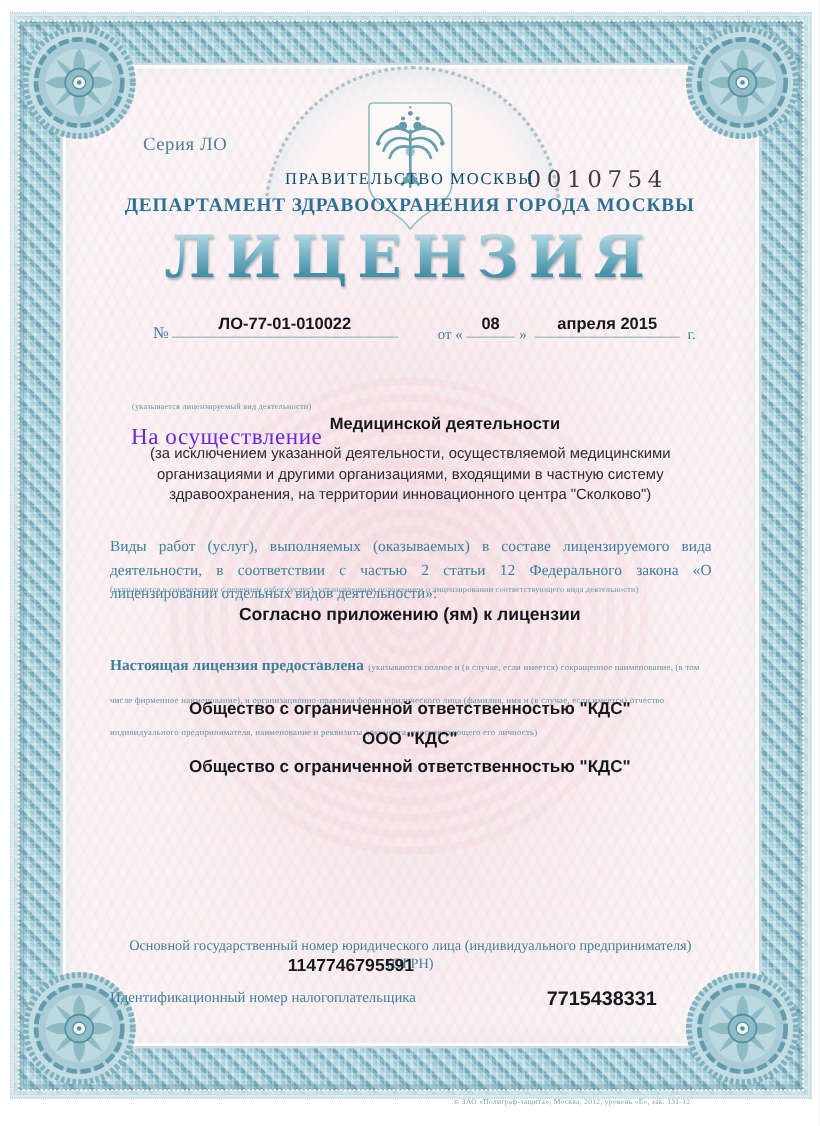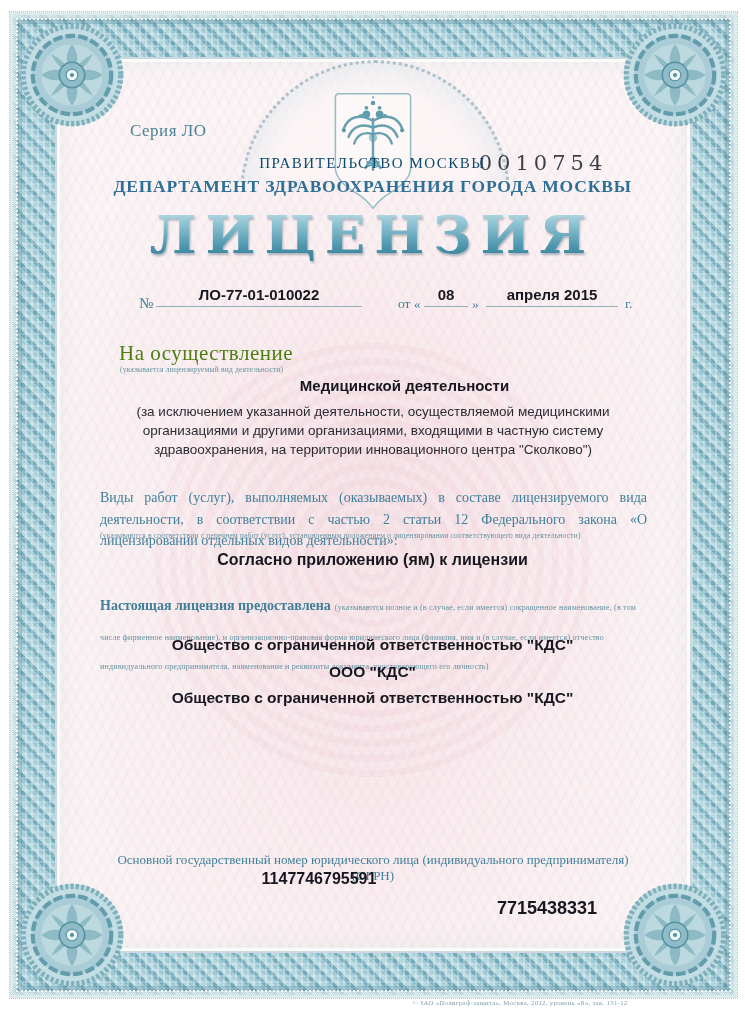--- a/index.html
+++ b/index.html
@@ -64,21 +64,21 @@
     width:745px; text-align:center;
     font-family:"DejaVu Serif", serif; font-weight:bold; font-size:53px; letter-spacing:9px;
     background:linear-gradient(180deg,#d4ecf1 0%,#90c5d4 32%,#4a93ab 72%,#2f7a94 100%);
     -webkit-background-clip:text; background-clip:text; color:transparent;
     filter: drop-shadow(1.5px 2.5px 1px rgba(55,85,105,.40));
   }
   .ink{font-family:"Liberation Sans", sans-serif; color:#17171f;}
   .bold{font-weight:bold;}
   .line{border-bottom:1.2px solid #8fafbc; text-align:center; padding-bottom:3px;}
   .teal-serif{color:#3f7f99;}
-  .label-lg{font-size:21px; color:#4d7c0f; letter-spacing:.5px;}
+  .label-lg{font-size:21px; color:#6d28d9; letter-spacing:.5px;margin-top:44px;}
   .micro{font-size:7.5px; color:#62929f; letter-spacing:.2px;}
   .para-just{text-align:justify; text-align-last:left; line-height:1.55;}
   .center{text-align:center;}
   .imprint{font-size:6.8px; color:#7fa0ad; letter-spacing:.3px;}
 </style>
 </head>
 <body>
 
 <div class="page">
 
@@ -226,17 +226,18 @@
   <div class="t-abs" style="left:100px; top:590px; width:550px; line-height:1.85;">
     <span class="teal-serif bold" style="font-size:14px;">Настоящая лицензия предоставлена</span>
     <span class="micro" style="font-size:8px;">(указываются полное и (в случае, если имеется) сокращенное наименование, (в том числе фирменное наименование), и организационно-правовая форма юридического лица (фамилия, имя и (в случае, если имеется) отчество индивидуального предпринимателя, наименование и реквизиты документа, удостоверяющего его личность)</span>
   </div>
   <div class="t-abs ink bold center" style="left:0; top:636px; width:745px; font-size:15.5px;">Общество с ограниченной ответственностью "КДС"</div>
   <div class="t-abs ink bold center" style="left:0; top:663px; width:745px; font-size:15.5px;">ООО "КДС"</div>
   <div class="t-abs ink bold center" style="left:0; top:689px; width:745px; font-size:15.5px;">Общество с ограниченной ответственностью "КДС"</div>
 
   <div class="t-abs teal-serif center" style="left:97px; top:852px; width:552px; font-size:13px;">Основной государственный номер юридического лица (индивидуального предпринимателя) (ОГРН)</div>
   <div class="t-abs ink bold center" style="left:0; top:870px; width:638px; font-size:16px;">1147746795591</div>
+  <div class="t-abs teal-serif" style="left:100px; top:899px; font-size:13.5px;">Идентификационный номер налогоплательщика</div>
   <div class="t-abs ink bold" style="left:487px; top:898px; font-size:18px;margin-left:10px;">7715438331</div>
 
   <div class="t-abs imprint" style="left:395px; top:999px; width:250px; text-align:center;">© ЗАО «Полиграф-защита», Москва, 2012, уровень «Б», зак. 131-12</div>
 
 </div>
 
 </body></html>

